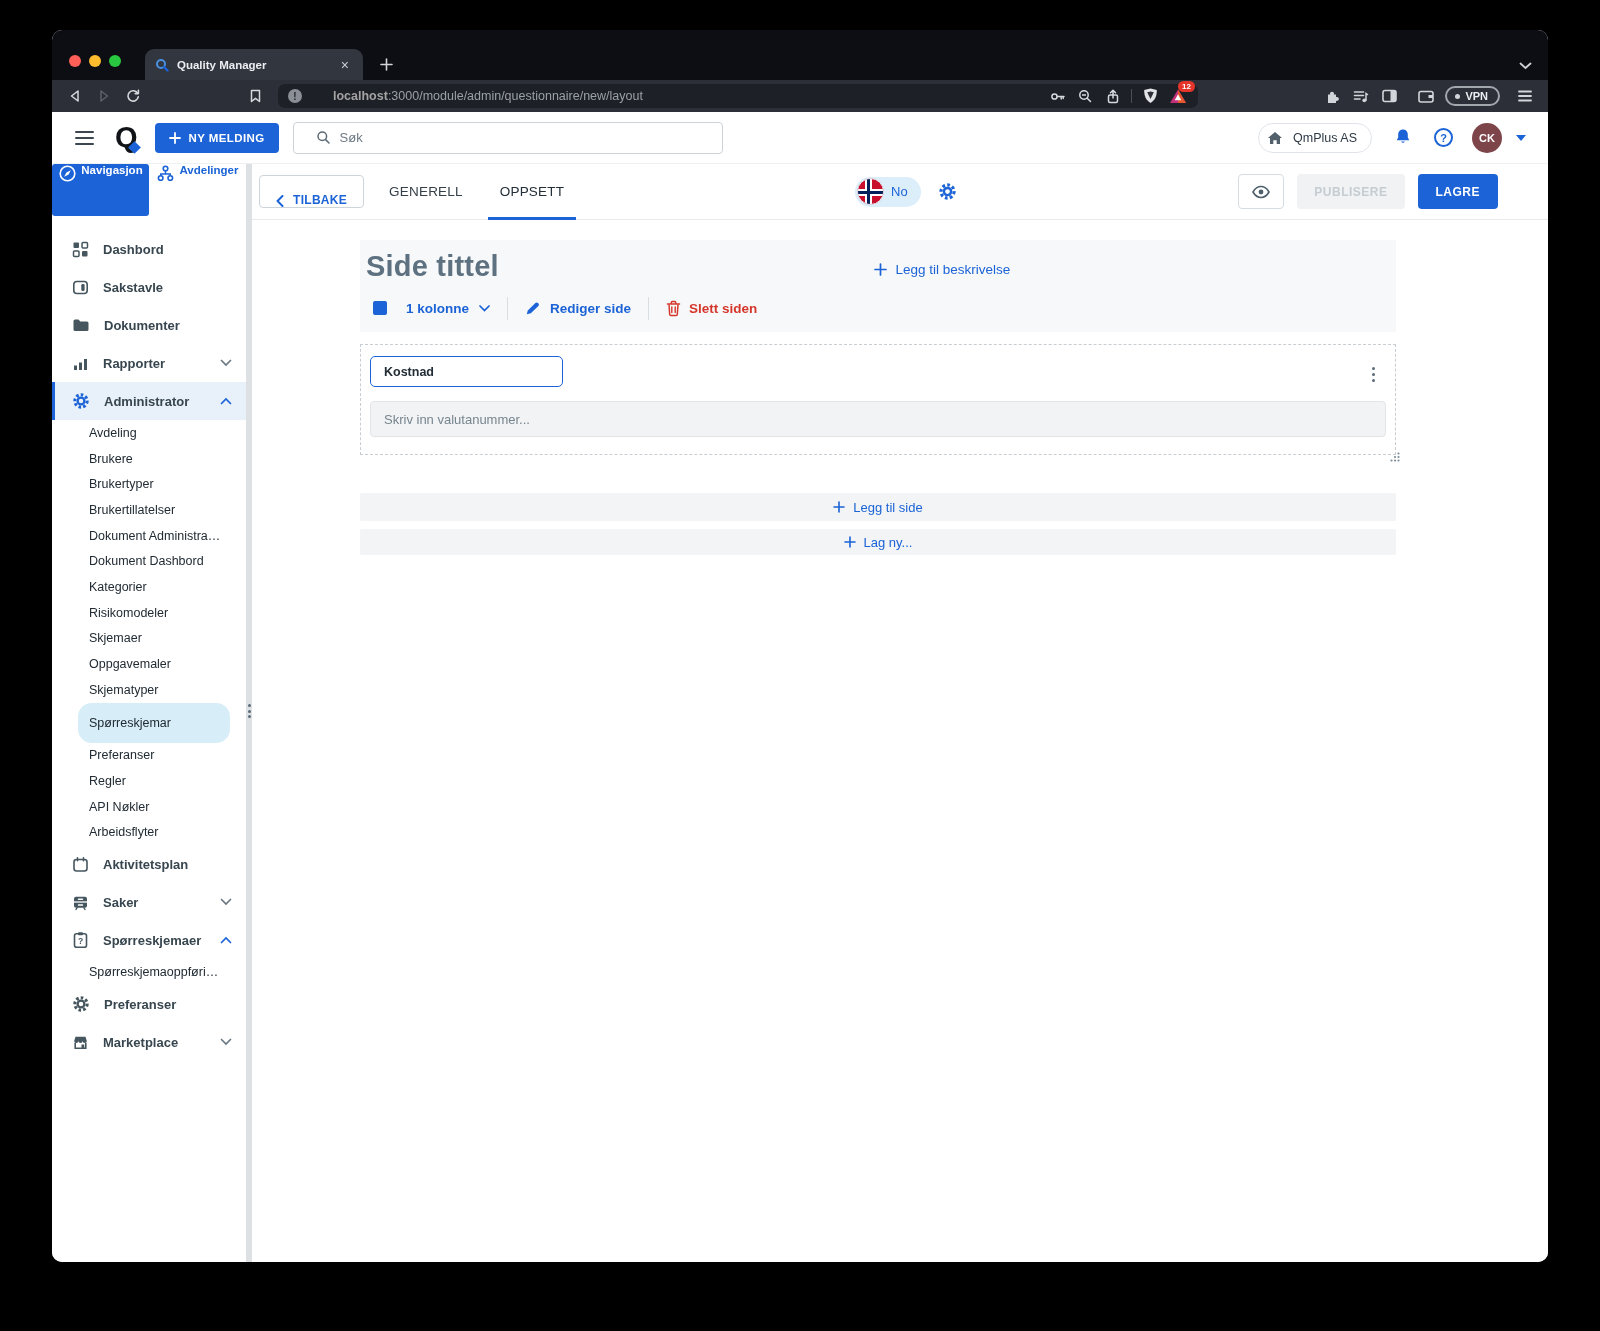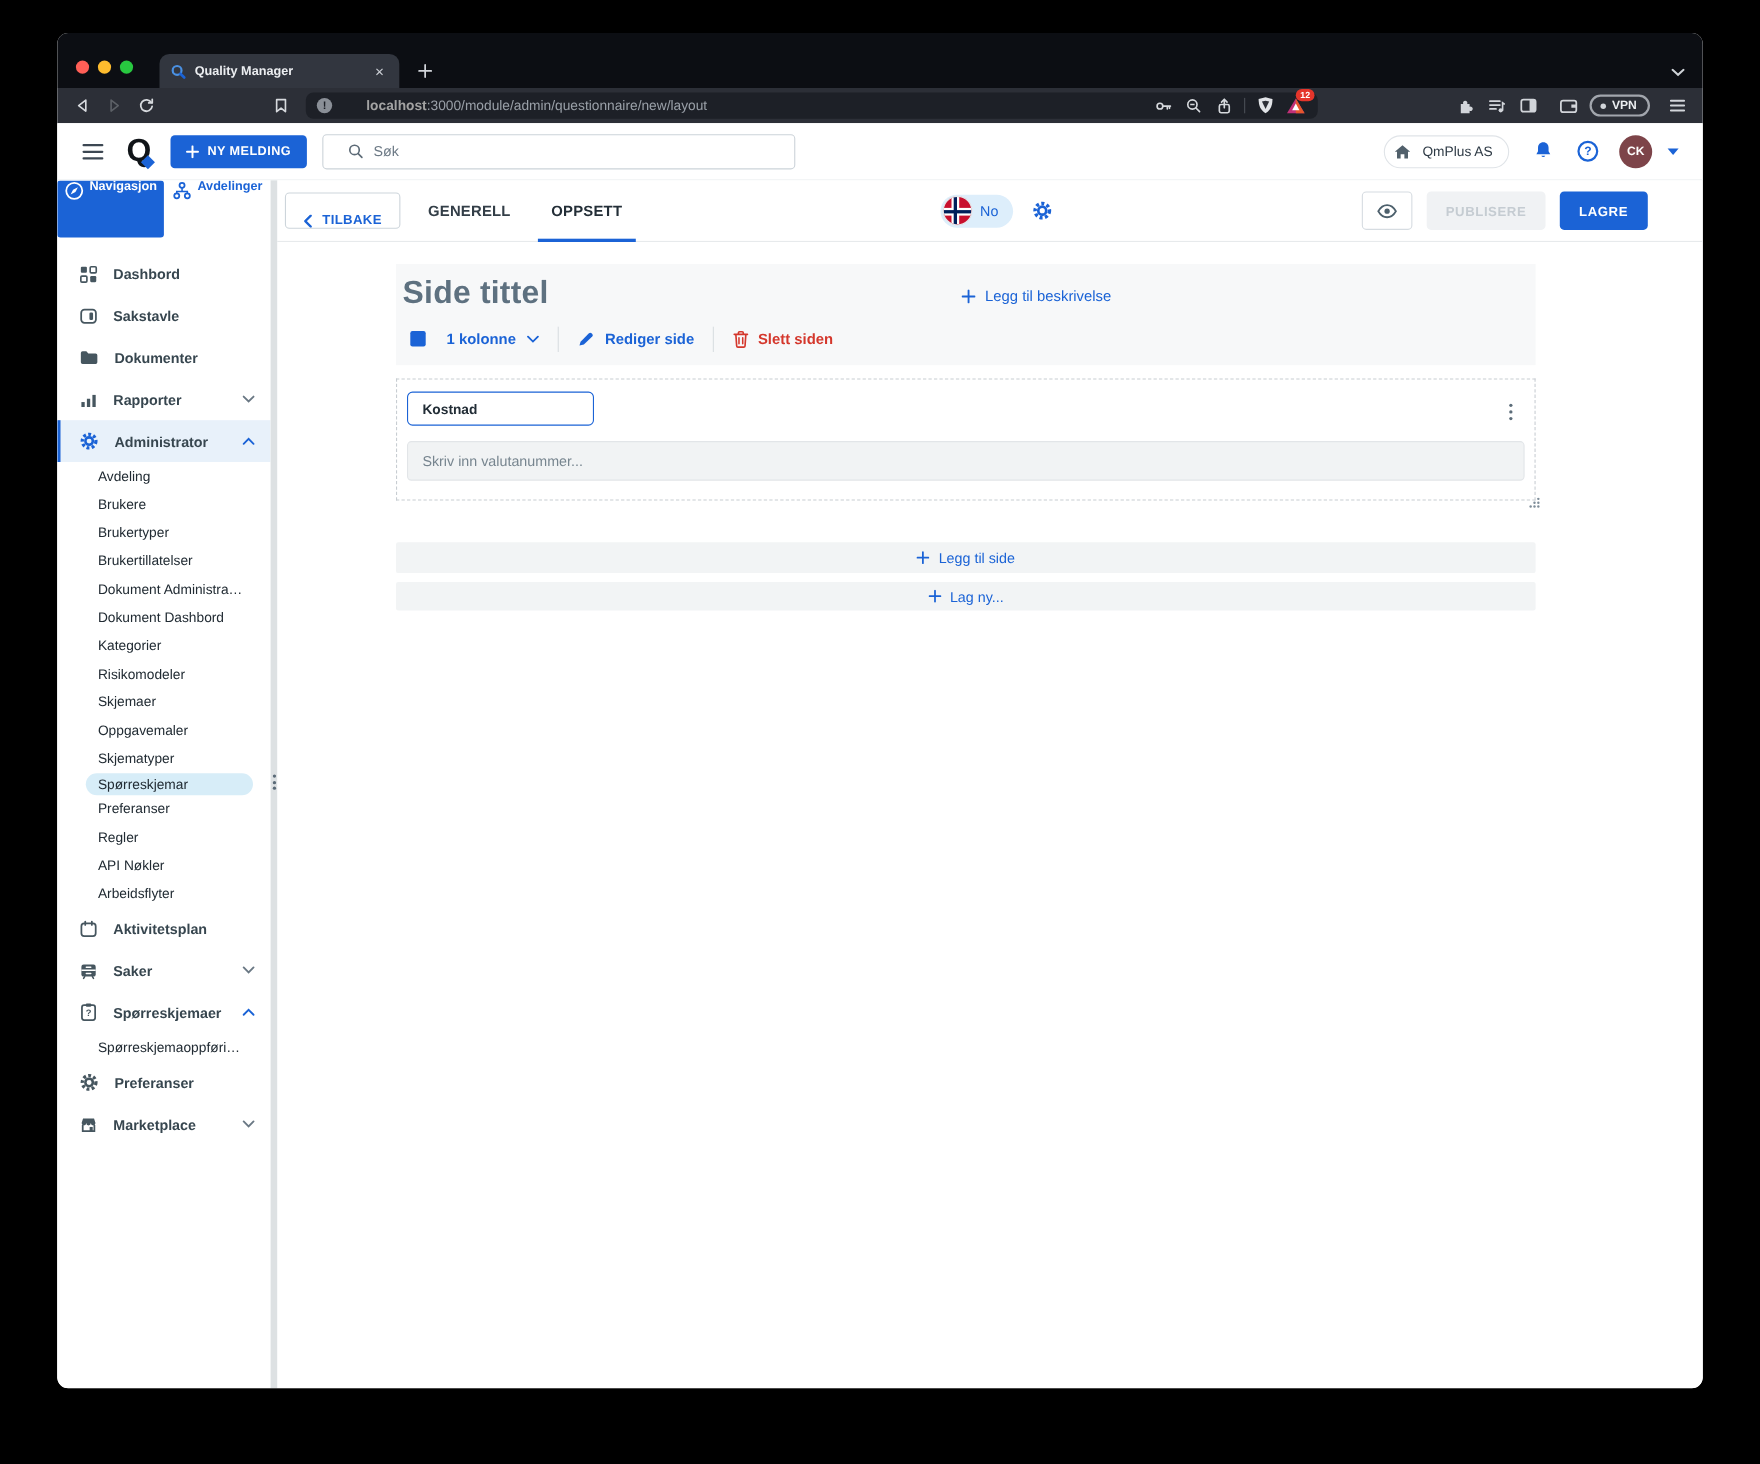--- a/index.html
+++ b/index.html
@@ -61,27 +61,27 @@
   .sb-tab { flex:1; display:flex; flex-direction:row; align-items:flex-start; justify-content:center; gap:4px; font-size:11.5px; font-weight:700; }
   .sb-tab.on { background:#1b63d6; color:#fff; border-radius:3px; }
   .sb-tab.off { color:#1b63d6; }
 
   .navlist { padding-top:14px; }
   .nav-item { height:38px; display:flex; align-items:center; gap:14px; padding:0 14px 0 20px; font-size:13px; font-weight:700; color:#37464f; }
   .nav-item .chev { margin-left:auto; }
   .nav-item.active { background:#e8f1fa; border-left:3px solid #1b63d6; padding-left:17px; }
   .sublist { }
   .sub-item { height:25.7px; display:flex; align-items:center; padding-left:37px; font-size:12.5px; color:#212b33; }
-  .sub-item.active { background:#d7edf8; border-radius:14px; margin:0 16px 0 26px; padding-left:11px; height:20px; }
+  .sub-item.active { background:#d7edf8; border-radius:14px; margin:0 16px 0 26px; padding-left:11px; height:40px; }
 
   
   .main { flex:1; display:flex; flex-direction:column; min-width:0; background:#fff; }
   .mtoolbar { height:56px; border-bottom:1px solid #e7eaec; display:flex; align-items:center; padding:0 50px 0 7px; position:relative; flex:0 0 auto; }
   .back-btn { height:33px; border:1px solid #cdd5db; border-radius:4px; background:#fff; color:#1b63d6; font-size:12px; font-weight:700; letter-spacing:.3px; display:flex; align-items:flex-end; gap:9px; padding:0 16px; font-family:inherit; }
-  .tb-tab { height:56px; display:flex; align-items:center; padding:0 12px; margin-left:13px; font-size:13.5px; font-weight:700; color:#333e47; letter-spacing:.2px; border-bottom:3px solid transparent; padding-top:3px; }
+  .tb-tab { height:56px; display:flex; align-items:center; padding:0 12px; margin-left:13px; font-size:13.5px; font-weight:400; color:#333e47; letter-spacing:.2px; border-bottom:3px solid transparent; padding-top:3px; }
   .tb-tab.on { border-bottom-color:#1b63d6; color:#232e37; }
   .lang-group { position:absolute; left:603px; display:flex; align-items:center; gap:17px; }
   .lang-pill { background:#ddeefb; border-radius:16px; height:30px; display:flex; align-items:center; gap:7px; padding:0 13px 0 2px; }
   .flag { width:27px; height:27px; border-radius:50%; background:#c8102e; position:relative; overflow:hidden; border:1px solid #e4e7ea; }
   .flag .wh { position:absolute; left:0; right:0; top:10px; height:7px; background:#fff; }
   .flag .wv { position:absolute; top:0; bottom:0; left:7px; width:7px; background:#fff; }
   .flag .bh { position:absolute; left:0; right:0; top:12px; height:3px; background:#00205b; }
   .flag .bv { position:absolute; top:0; bottom:0; left:9px; width:3px; background:#00205b; }
   .lang-pill span { color:#1b63d6; font-size:13px; }
   .tb-right { margin-left:auto; display:flex; align-items:center; gap:13px; }
@@ -96,21 +96,21 @@
   .page-title { font-size:29px; font-weight:600; color:#5e7180; letter-spacing:.2px; }
   .add-desc { flex:1; display:flex; align-items:center; justify-content:center; gap:8px; color:#1b63d6; font-size:13.5px; margin-top:12px; }
   .ctl-row { display:flex; align-items:center; margin-top:13px; padding-left:7px; font-size:13.5px; height:24px; }
   .colsq { width:14px; height:14px; background:#1b63d6; border-radius:2px; margin-right:9px; }
   .colsel { display:flex; align-items:center; color:#1b63d6; font-weight:600; gap:10px; }
   .vdiv { width:1px; height:23px; background:#d9dee2; margin:0 17px; }
   .link-blue { display:flex; align-items:center; gap:9px; color:#1b63d6; font-weight:600; }
   .link-red { display:flex; align-items:center; gap:8px; color:#d4372c; font-weight:600; }
 
   .q-card { margin-top:12px; border:1px dashed #c8cdd2; background:#fff; padding:11px 9px 17px; position:relative; }
-  .label-input { width:170px; height:31px; border:1.5px solid #1b63d6; border-radius:5px; font-size:12.5px; font-weight:700; color:#222d36; padding:12px 13px; outline:none; font-family:inherit; }
+  .label-input { width:193px; height:31px; border:1.5px solid #1b63d6; border-radius:5px; font-size:12.5px; font-weight:700; color:#222d36; padding:12px 13px; outline:none; font-family:inherit; }
   .kebab { position:absolute; right:20px; top:22px; display:flex; flex-direction:column; gap:3px; }
   .kebab i { width:3px; height:3px; border-radius:50%; background:#5c6c79; }
   .value-input { margin-top:14px; width:100%; height:36px; background:#f1f3f4; border:1px solid #e2e5e8; border-radius:4px; font-size:13px; color:#333; padding:0 13px; outline:none; font-family:inherit; }
   .value-input::placeholder { color:#77858f; }
   .grip { position:absolute; right:-5px; bottom:-8px; }
 
   .band { background:#f2f4f5; border-radius:2px; display:flex; align-items:center; justify-content:center; gap:8px; color:#1b63d6; font-size:13px; }
   .band.lagny { margin-top:8px; height:26px; }
   .band.addpage { margin-top:38px; height:28px; }
 

